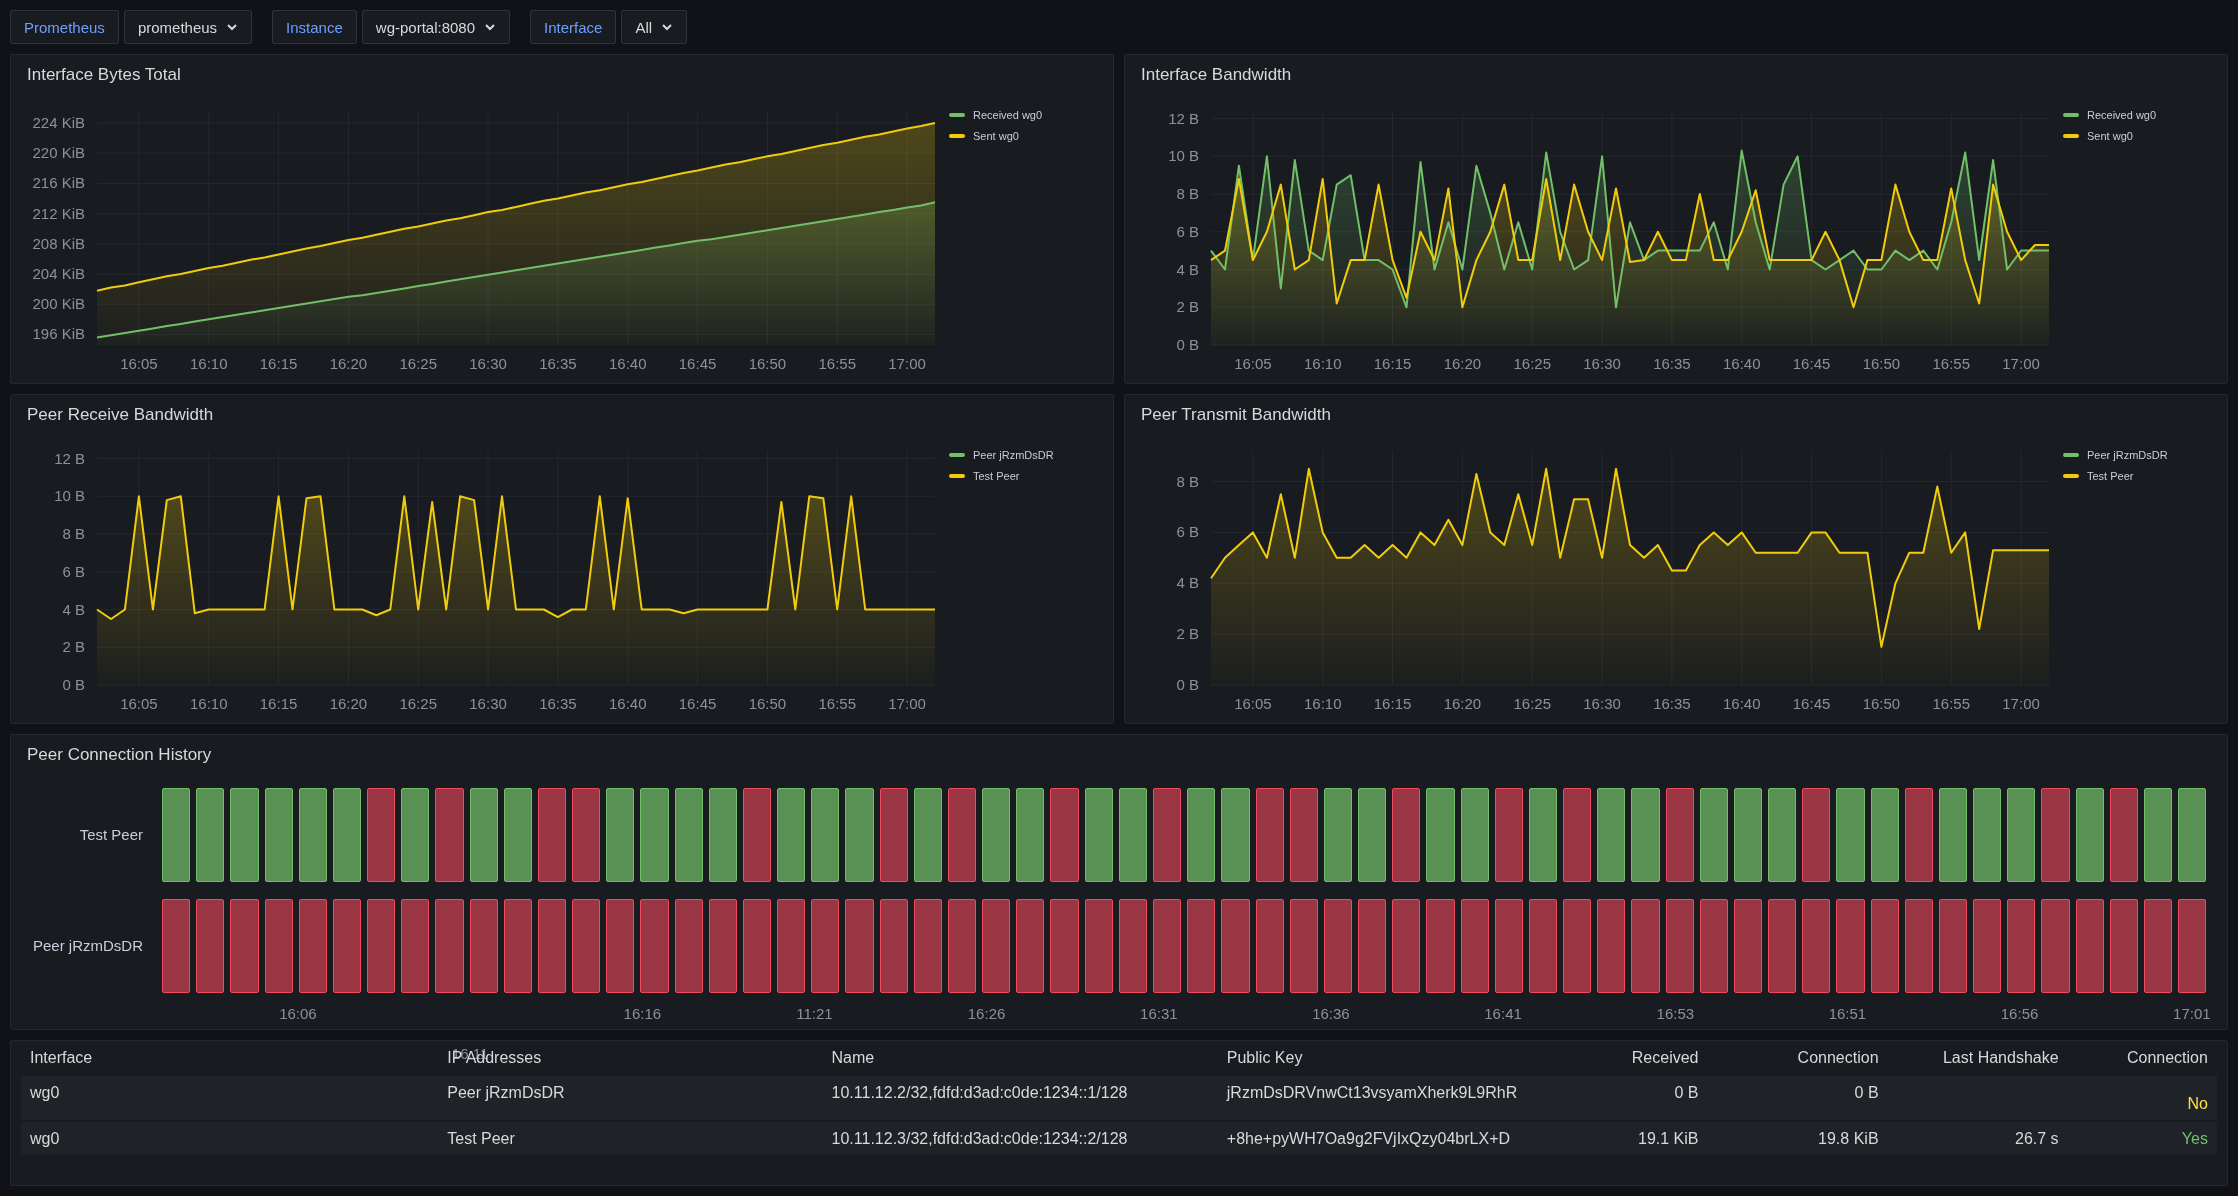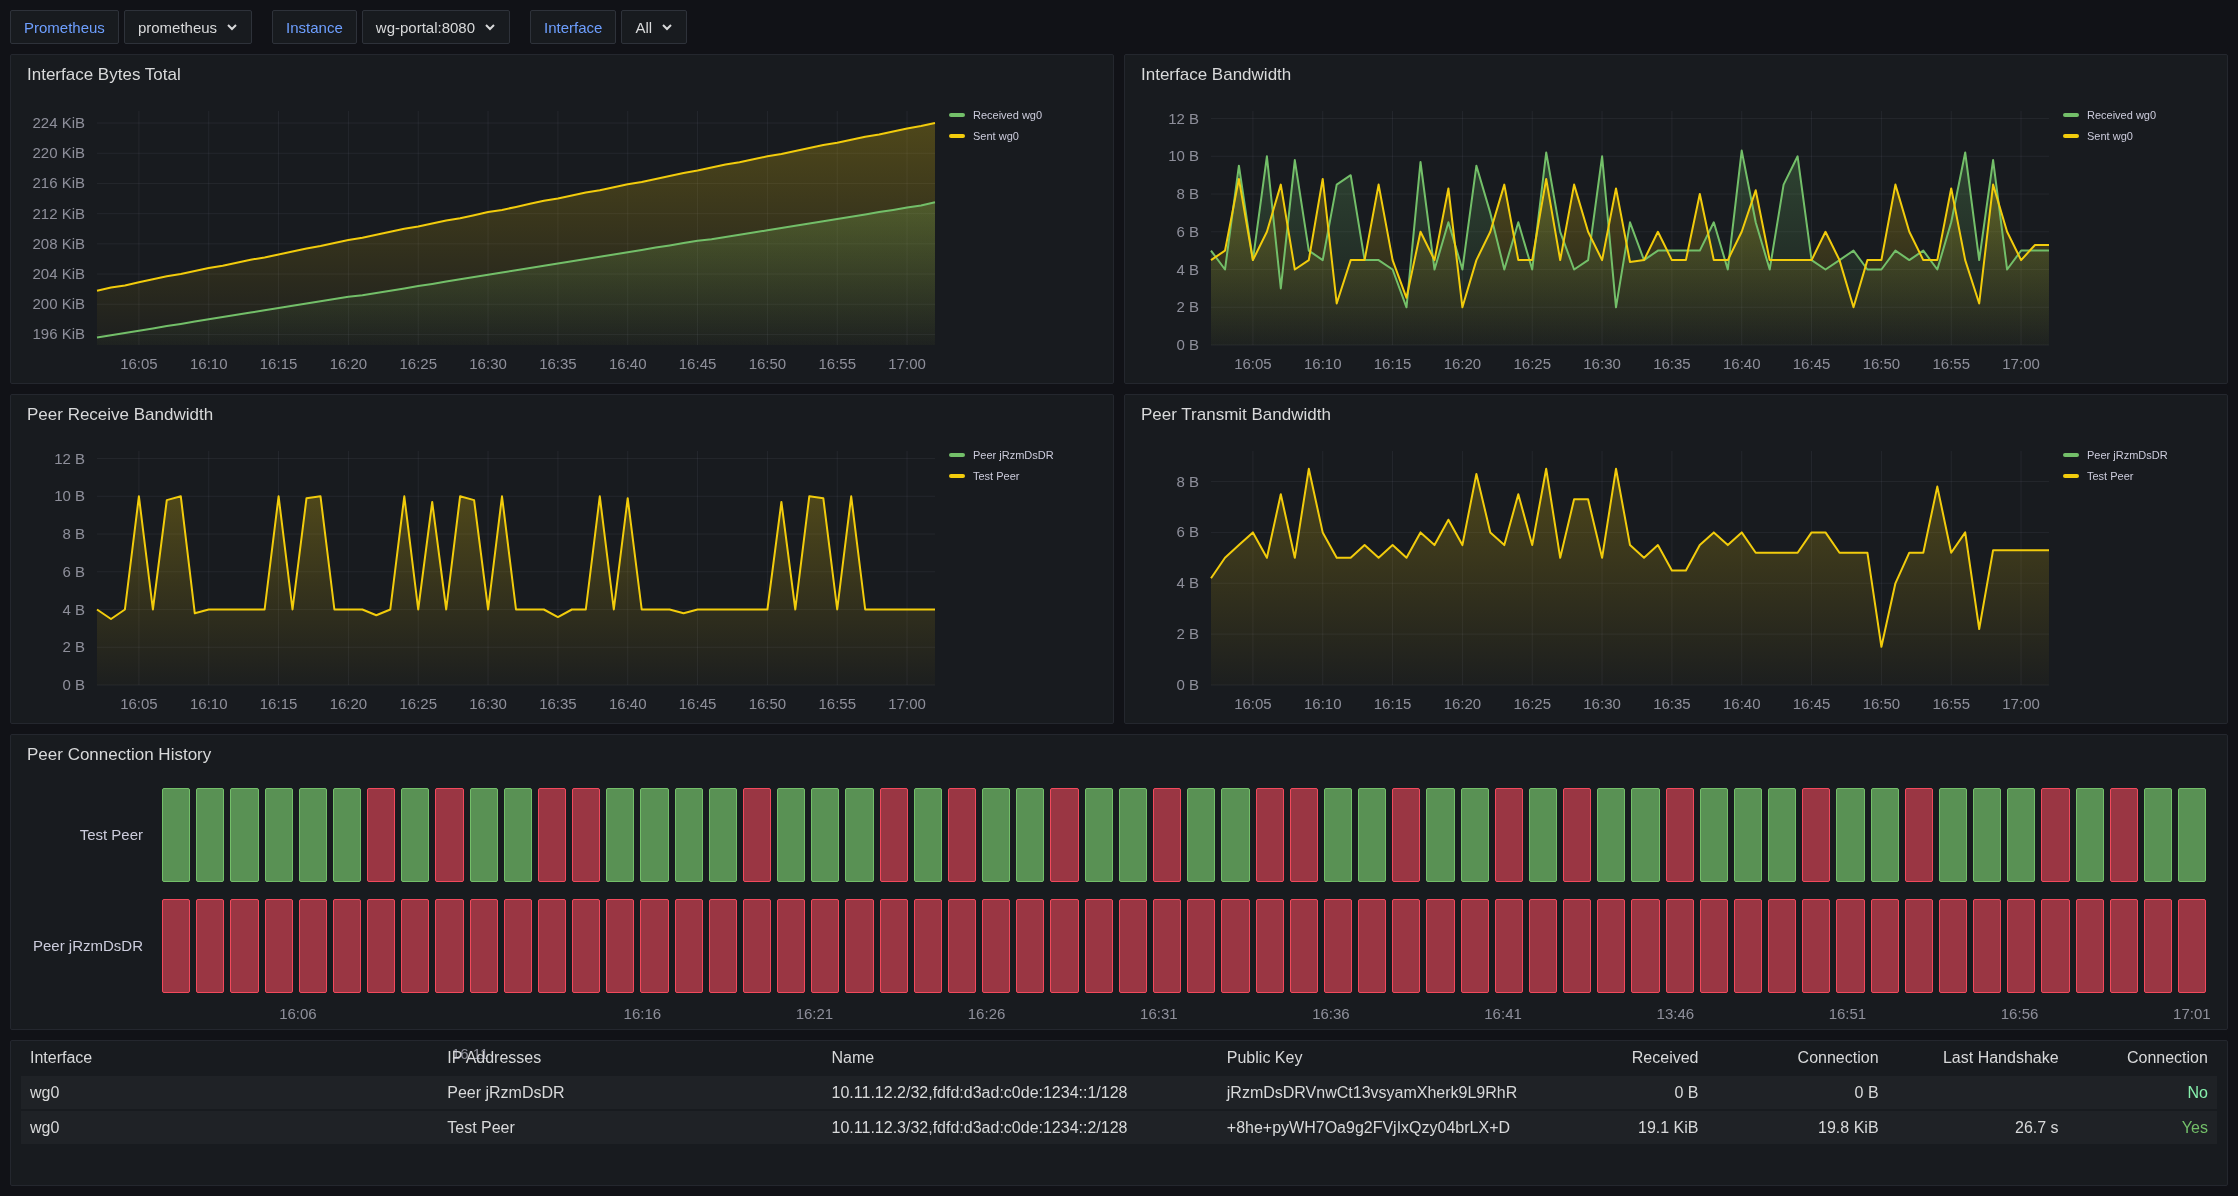--- a/index.html
+++ b/index.html
@@ -51,21 +51,21 @@
   .panel-table .panel-title{height:34px;}
   .tbl{flex:1;display:flex;flex-direction:column;padding:0 10px 4px 10px;min-height:0;overflow:hidden;}
   .trow{display:grid;grid-template-columns:19% 17.5% 18% 15% 7.3% 8.2% 8.2% 6.8%;
         align-items:stretch;}
   .cell{padding:0 9px;display:flex;align-items:center;white-space:nowrap;overflow:hidden;
         font-size:16px;height:33px;min-width:0;}
   .cell.right{justify-content:flex-end;}
   .thead .cell{font-weight:500;color:#d8d9da;}
   .tbody .trow{background:rgba(255,255,255,0.03);border-top:2px solid #181b1f;}
   .cell.yes{color:#73bf69;}
-  .cell.no{color:#86efac;}
+  .cell.no{color:#fde047;margin-top:11px;}
 </style>
 </head>
 <body>
 
 <div class="dash">
 
   <div class="topbar">
     <div class="vargroup">
       <div class="varlabel">Prometheus</div>
       <div class="varvalue">
@@ -503,26 +503,26 @@
               <div class="tl-bar" style="border-color: rgb(242, 73, 92); background: rgba(242, 73, 92, 0.6);"></div>
               <div class="tl-bar" style="border-color: rgb(242, 73, 92); background: rgba(242, 73, 92, 0.6);"></div>
               <div class="tl-bar" style="border-color: rgb(242, 73, 92); background: rgba(242, 73, 92, 0.6);"></div>
             </div>
           </div>
         </div>
       <div class="tl-xaxis" id="tl-xaxis">
           <span class="tl-xlabel" style="left: 7.5%;">16:06</span>
           <span class="tl-xlabel" style="left: 15.83%; margin-top: 40px;">16:11</span>
           <span class="tl-xlabel" style="left: 24.17%;">16:16</span>
-          <span class="tl-xlabel" style="left: 32.5%;">16:21</span>
+          <span class="tl-xlabel" style="left: 32.5%;">11:21</span>
           <span class="tl-xlabel" style="left: 40.83%;">16:26</span>
           <span class="tl-xlabel" style="left: 49.17%;">16:31</span>
           <span class="tl-xlabel" style="left: 57.5%;">16:36</span>
           <span class="tl-xlabel" style="left: 65.83%;">16:41</span>
-          <span class="tl-xlabel" style="left: 74.17%;">13:46</span>
+          <span class="tl-xlabel" style="left: 74.17%;">16:53</span>
           <span class="tl-xlabel" style="left: 82.5%;">16:51</span>
           <span class="tl-xlabel" style="left: 90.83%;">16:56</span>
           <span class="tl-xlabel" style="left: 99.17%;">17:01</span>
         </div>
     </div>
   </section>
 
   <section class="panel panel-table">
     <div class="tbl">
       <div class="thead" id="tbl-head">

